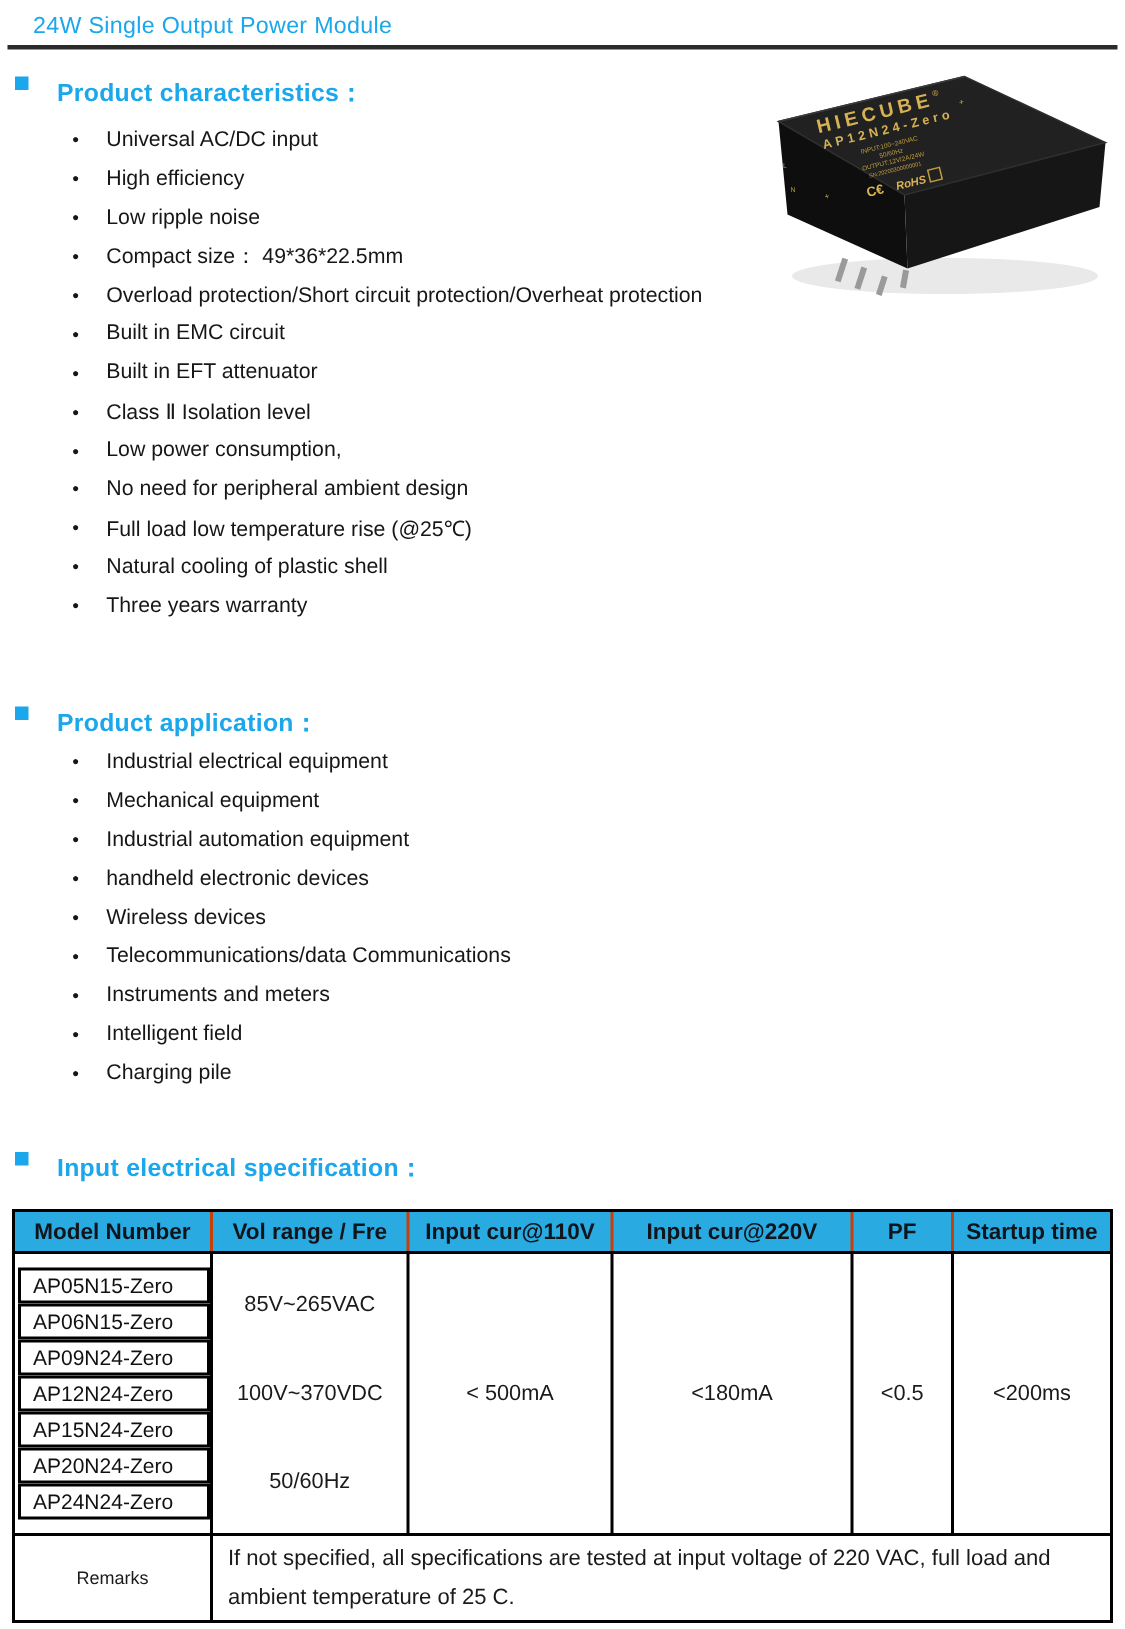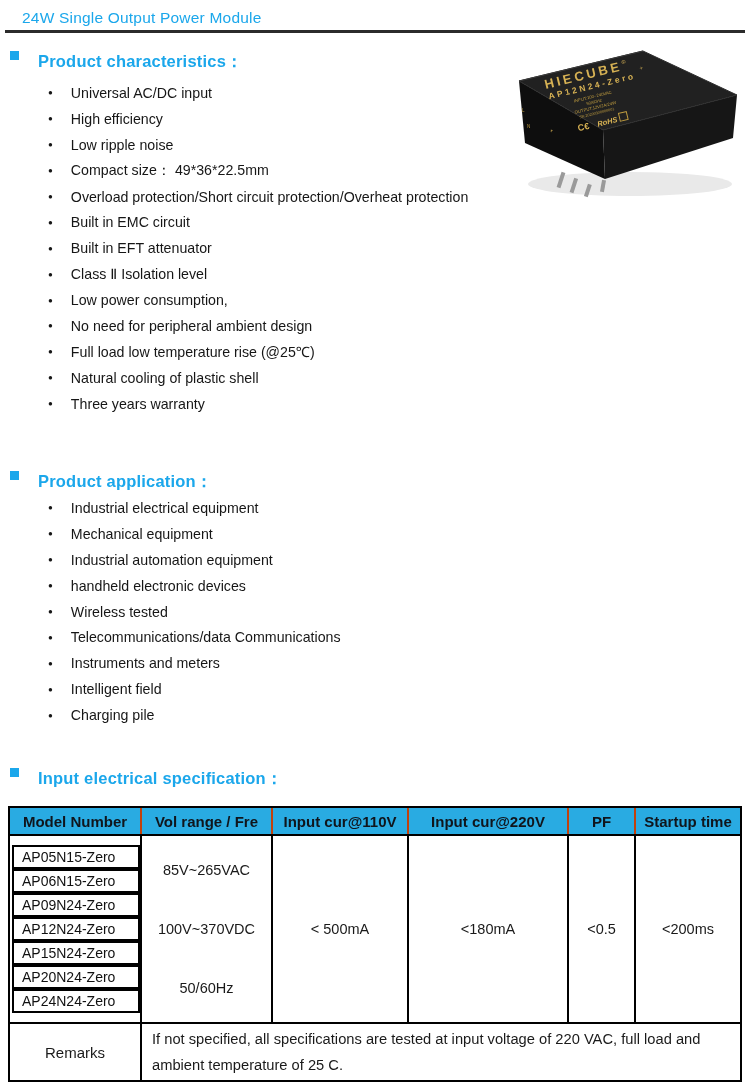--- a/index.html
+++ b/index.html
@@ -59,21 +59,21 @@
   .model-box {
     height:24px; border:2px solid #000; display:flex; align-items:center;
     padding-left:8px; font-size:14px; color:#111; background:#fff;
   }
   .vol-line { line-height:27px; font-size:14.5px; }
   .t-remarks {
     display:grid; grid-template-columns:132px 1fr; border-top:2px solid #000; min-height:55px;
   }
   .r-label {
     border-right:2px solid #000; display:flex; align-items:center; justify-content:center;
-    font-size:15px;
+    font-size:12px;
   }
   .r-text { padding:2px 10px 2px 10px; font-size:14.7px; line-height:26px; display:flex; align-items:center; }
 </style>
 </head>
 <body>
 
 <div class="page">
 
   <div class="doc-title">24W Single Output Power Module</div>
   <div class="title-rule"></div>
@@ -146,21 +146,21 @@
   <div class="sec-head" id="head-app">
     <span class="sq"></span>
     <h2>Product application：</h2>
   </div>
   <ul class="blist" id="list-app">
 
   <li>Industrial electrical equipment</li>
       <li>Mechanical equipment</li>
       <li>Industrial automation equipment</li>
       <li>handheld electronic devices</li>
-      <li>Wireless tested</li>
+      <li>Wireless devices</li>
       <li>Telecommunications/data Communications</li>
       <li>Instruments and meters</li>
       <li>Intelligent field</li>
       <li>Charging pile</li>
     </ul>
 
   <div class="sec-head" id="head-spec">
     <span class="sq"></span>
     <h2>Input electrical specification：</h2>
   </div>

